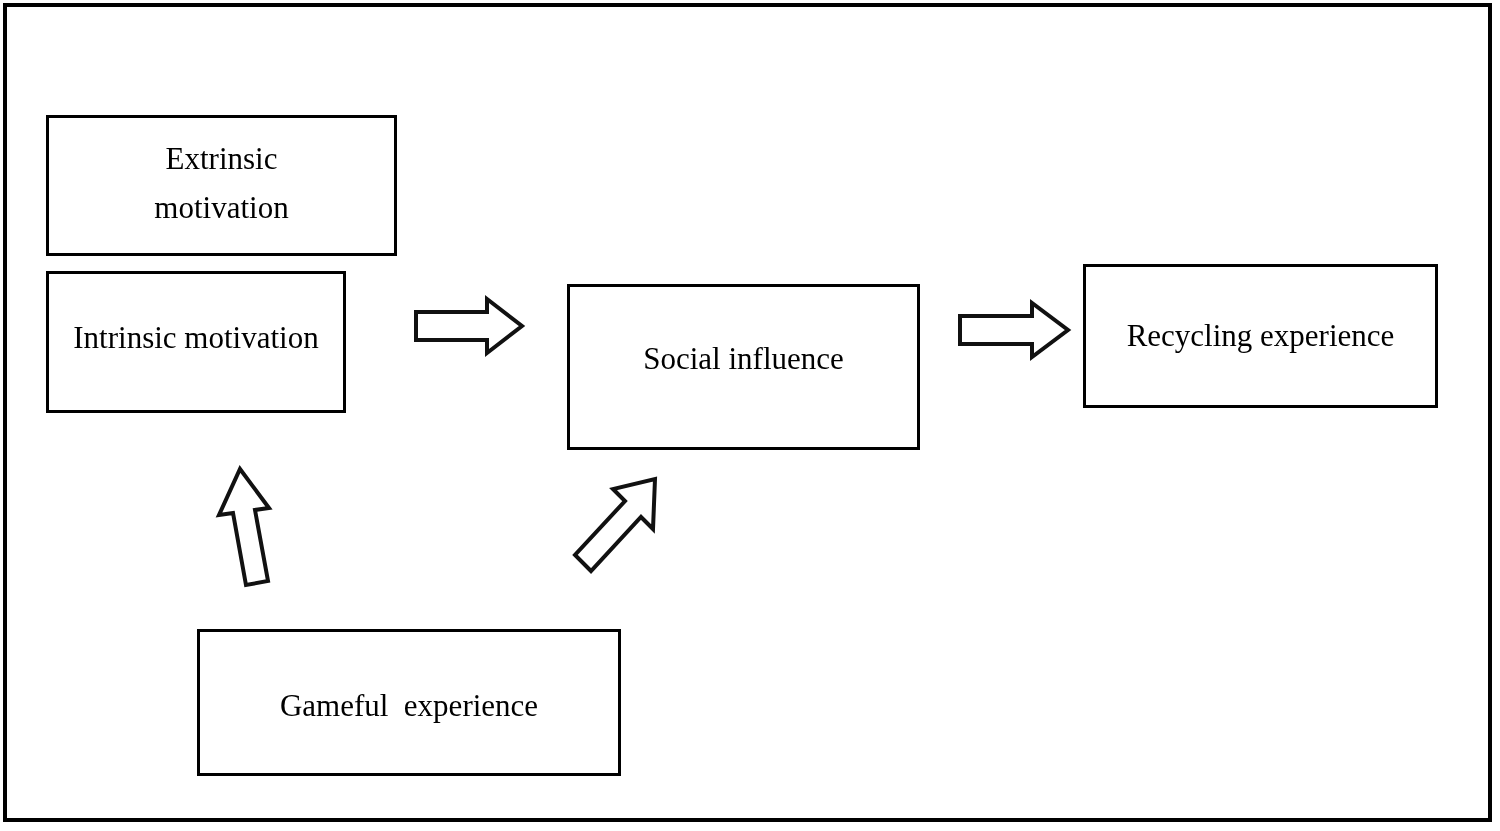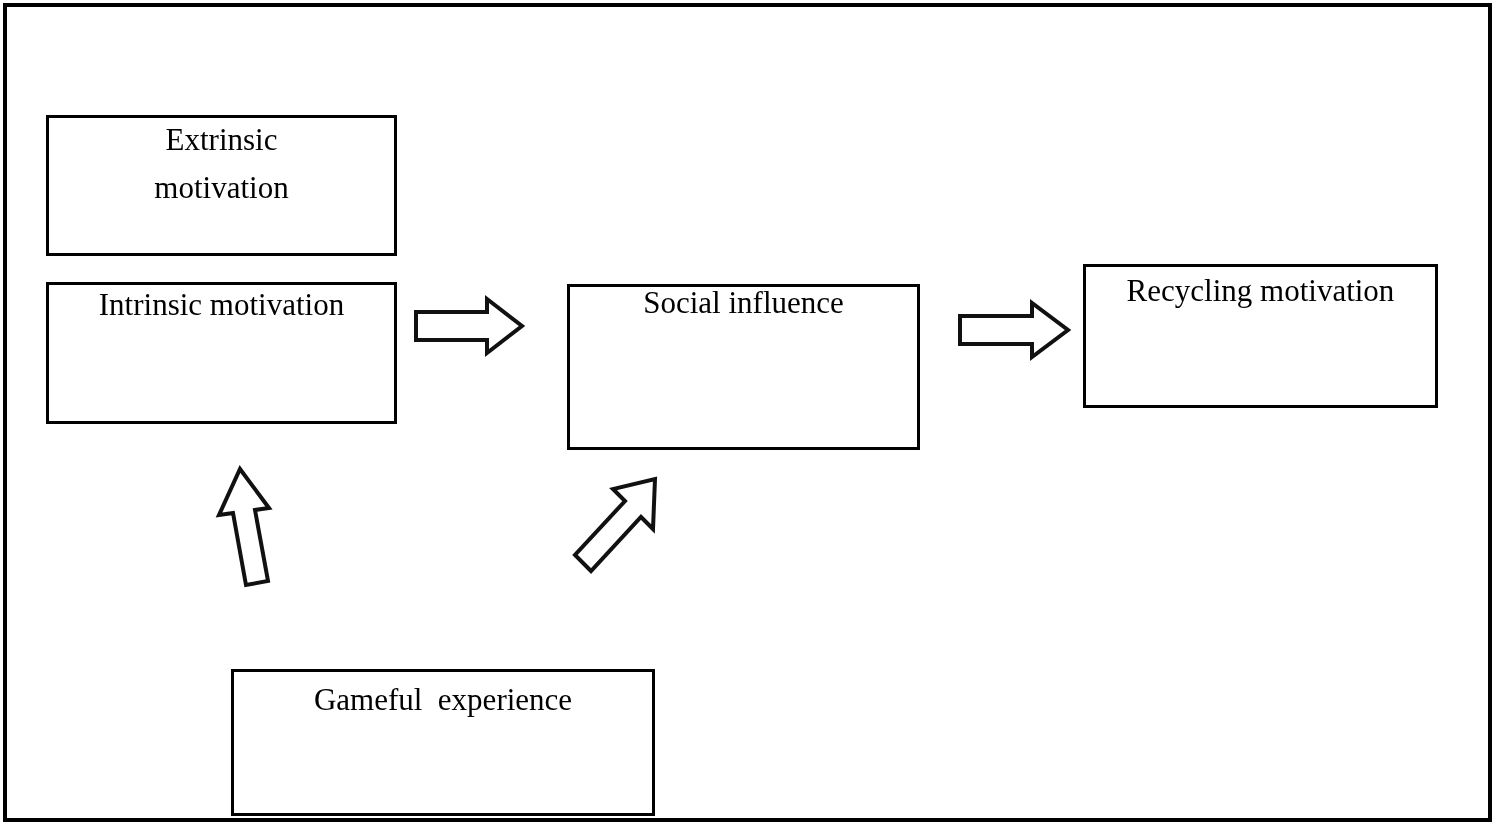--- a/index.html
+++ b/index.html
@@ -25,36 +25,37 @@
     border: 4px solid #000000;
     box-sizing: border-box;
     background: #ffffff;
   }
   .node-box {
     position: absolute;
     box-sizing: border-box;
     border: 3px solid #000000;
     background: #ffffff;
     display: flex;
+    align-items: center;
     justify-content: center;
     text-align: center;
   }
   .node-label {
     font-family: "Liberation Serif", "DejaVu Serif", serif;
     font-size: 31px;
     line-height: 1.55;
     color: #000000;
     white-space: pre;
   }
   
   #box-extrinsic    { left: 39px;   top: 108px; width: 351px; height: 141px; }
-  #box-intrinsic    { left: 39px;   top: 275px; width: 351px; height: 142px; }
+  #box-intrinsic    { left: 39px;   top: 264px; width: 300px; height: 142px; }
   #box-social       { left: 560px;  top: 231px; width: 353px; height: 166px; margin-top: 46px; }
   #box-recycling    { left: 1076px; top: 257px; width: 355px; height: 144px; }
-  #box-gameful      { left: 190px;  top: 662px; width: 424px; height: 147px; margin-left: 34px; }
+  #box-gameful      { left: 190px;  top: 622px; width: 424px; height: 147px; }
 
   
   #box-social .node-label { position: relative; top: -8px; }
   
   #box-gameful .node-label { position: relative; top: 4px; }
   
   #box-intrinsic .node-label { position: relative; top: -4px; }
   #box-extrinsic .node-label { position: relative; top: -2px; }
   #box-recycling .node-label { position: relative; top: 0px; }
 
@@ -87,21 +88,21 @@
 
     <div class="node-box" id="box-intrinsic">
       <span class="node-label">Intrinsic motivation</span>
     </div>
 
     <div class="node-box" id="box-social">
       <span class="node-label">Social influence</span>
     </div>
 
     <div class="node-box" id="box-recycling">
-      <span class="node-label">Recycling motivation</span>
+      <span class="node-label">Recycling experience</span>
     </div>
 
     <div class="node-box" id="box-gameful">
       <span class="node-label">Gameful  experience</span>
     </div>
 
     <svg class="arrow-svg" id="arrow-motivation-to-social" width="115" height="62" viewBox="0 0 115 62">
       <polygon class="arrow-shape" points="4,17 75,17 75,4 110,31 75,58 75,45 4,45"></polygon>
     </svg>
 

